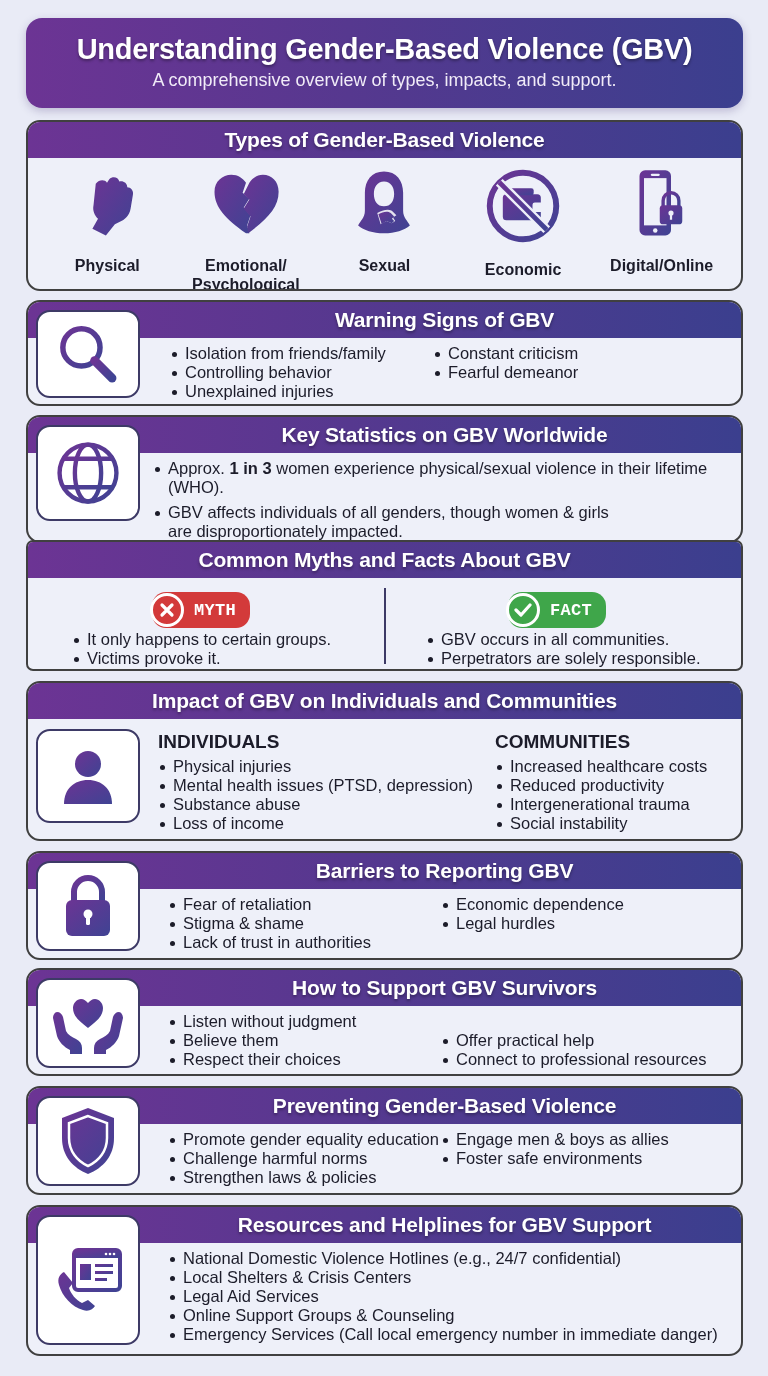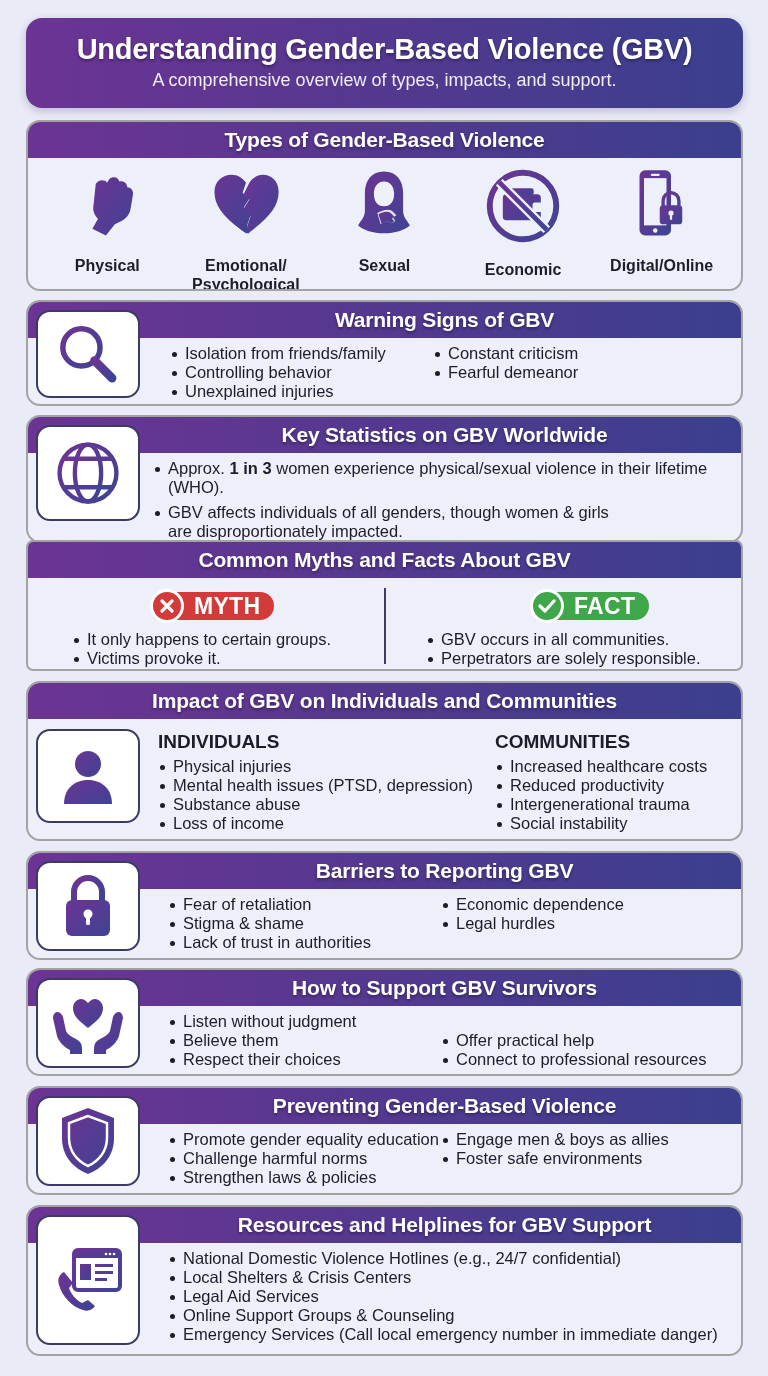--- a/index.html
+++ b/index.html
@@ -19,21 +19,21 @@
     text-align: center; color: #fff;
   }
   .header .title {
     font-size: 29px; font-weight: bold; margin-top: 15px; letter-spacing: -0.3px;
     text-shadow: 0 2px 3px rgba(0,0,0,0.35);
   }
   .header .subtitle { font-size: 18px; margin-top: 4px; color: #f1ecf8; }
 
   .card {
     position: absolute; left: 26px; width: 717px;
-    border: 2px solid #a3a3a3; border-radius: 14px;
+    border: 2px solid #404040; border-radius: 14px;
     background: #eef0f9;
     overflow: hidden;
   }
   .card .band {
     height: 36px;
     background: linear-gradient(90deg, #6c3494 0%, #56388f 45%, #3b3f8e 100%);
     color: #fff; font-weight: bold; font-size: 21px;
     display: flex; align-items: center; justify-content: center;
     text-shadow: 0 2px 3px rgba(0,0,0,0.35);
     letter-spacing: -0.2px;
@@ -57,22 +57,22 @@
   .col { position: absolute; }
 
   
   .types { display: flex; justify-content: space-around; padding: 0 10px; height: 132px; }
   .type { width: 130px; text-align: center; padding-top: 10px; }
   .type svg { display: block; margin: 0 auto; }
   .type .lbl { font-weight: bold; font-size: 16px; line-height: 19px; margin-top: 16px; color: #1c1c2a; }
 
   
   .badge {
-    position: absolute; height: 28px; border-radius: 14px; color: #fff; font-weight: bold;
-    font-size: 23px; display: flex; align-items: center;
+    position: absolute; height: 36px; border-radius: 14px; color: #fff; font-weight: bold;
+    font-size: 17px; display: flex; align-items: center; font-family: Liberation Mono, monospace;
   }
   .badge .circ {
     width: 34px; height: 34px; border-radius: 50%; border: 3px solid #fff;
     display: flex; align-items: center; justify-content: center; margin-left: -2px;
   }
   .badge .txt { padding: 0 14px 0 10px; letter-spacing: 0.3px; }
   .myth-badge { background: #d33a3a; }
   .myth-badge .circ { background: #d33a3a; }
   .fact-badge { background: #3fa64a; }
   .fact-badge .circ { background: #3fa64a; }
@@ -201,21 +201,21 @@
             <path d="M3 3l10 10M13 3L3 13" stroke="#fff" stroke-width="3.2" stroke-linecap="round"></path>
           </svg>
       </span>
       <span class="txt">MYTH</span>
     </div>
     <ul class="list col" style="left:44px;top:52px;">
       <li>It only happens to certain groups.</li>
       <li>Victims provoke it.</li>
     </ul>
     <div class="divider"></div>
-    <div class="badge fact-badge" style="left:504px;top:14px;">
+    <div class="badge fact-badge" style="left:480px;top:14px;">
       <span class="circ">
         <svg width="18" height="16" viewBox="0 0 18 16">
             <path d="M2 8l5 5 9-10" fill="none" stroke="#fff" stroke-width="3.2" stroke-linecap="round" stroke-linejoin="round"></path>
           </svg>
       </span>
       <span class="txt">FACT</span>
     </div>
     <ul class="list col" style="left:398px;top:52px;">
       <li>GBV occurs in all communities.</li>
       <li>Perpetrators are solely responsible.</li>

